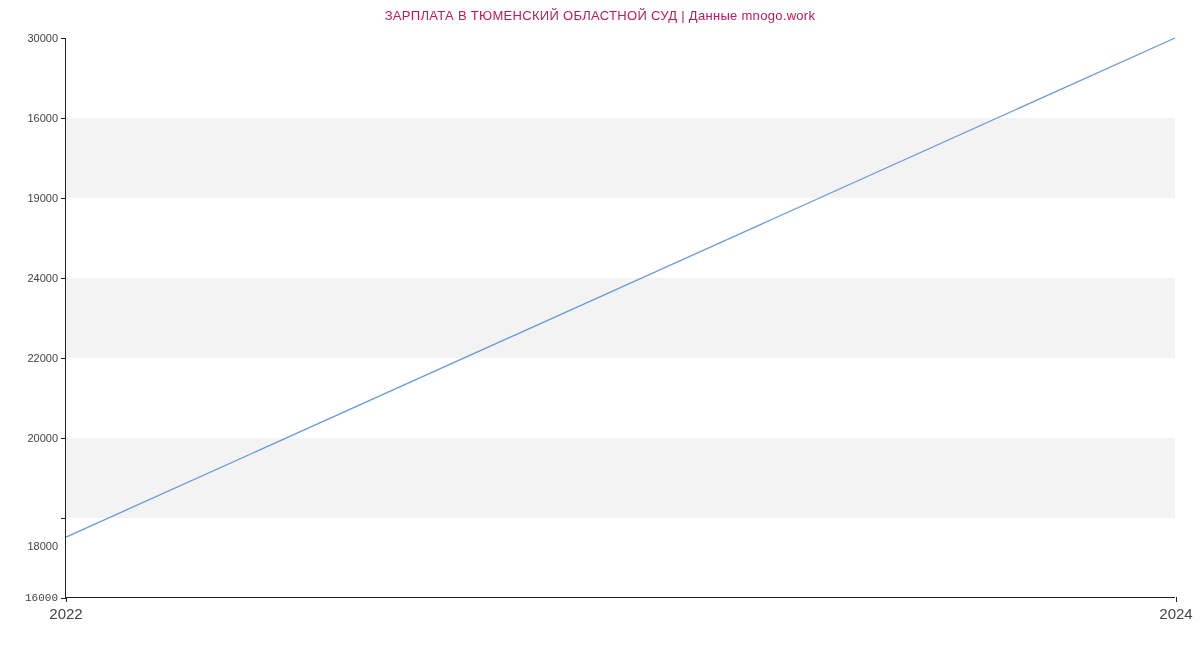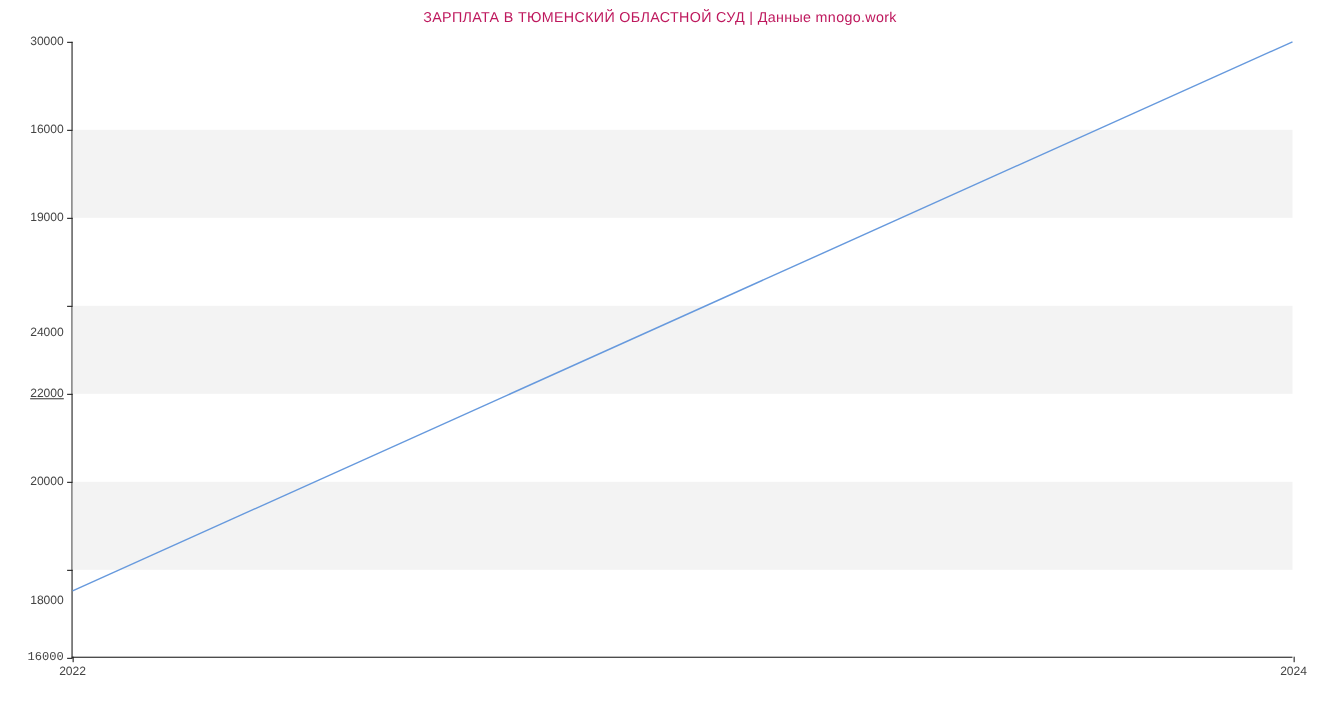--- a/index.html
+++ b/index.html
@@ -42,21 +42,21 @@
       font-size: 11px;
       color: #444;
       transform: translateY(-50%);
       white-space: nowrap;
       text-align: center;
     }
     .x-tick-label {
       position: absolute;
       top: 100%;
       margin-top: 8px;
-      font-size: 11px;
+      font-size: 15px;
       color: #444;
       transform: translateX(-50%);
       white-space: nowrap;
     }
     .tick-mark-y {
       position: absolute;
       left: -5px;
       width: 5px;
       height: 1px;
       background: #222;
@@ -95,23 +95,23 @@
   <svg class="chart-line" preserveAspectRatio="none" viewBox="0 0 1110 560">
     <line id="series-line" x1="0" y1="500" x2="1110" y2="0" stroke="#6699dd"></line>
   </svg>
 <div class="tick-mark-y" style="top: 560px;"></div>
     <div class="y-tick-label" style="top: 560px; font-family: Liberation Mono, monospace;">16000</div>
     <div class="tick-mark-y" style="top: 480px;"></div>
     <div class="y-tick-label" style="top: 480px; margin-top: 28px;">18000</div>
     <div class="tick-mark-y" style="top: 400px;"></div>
     <div class="y-tick-label" style="top: 400px;">20000</div>
     <div class="tick-mark-y" style="top: 320px;"></div>
-    <div class="y-tick-label" style="top: 320px; text-decoration: underline;">22000</div>
+    <div class="y-tick-label" style="top: 320px;">22000</div>
     <div class="tick-mark-y" style="top: 240px;"></div>
-    <div class="y-tick-label" style="top: 240px; margin-top: 24px;">24000</div>
+    <div class="y-tick-label" style="top: 240px;">24000</div>
     <div class="tick-mark-y" style="top: 160px;"></div>
     <div class="y-tick-label" style="top: 160px;">19000</div>
     <div class="tick-mark-y" style="top: 80px;"></div>
     <div class="y-tick-label" style="top: 80px;">16000</div>
     <div class="tick-mark-y" style="top: 0px;"></div>
     <div class="y-tick-label" style="top: 0px;">30000</div>
     <div class="tick-mark-x" style="left: 0px;"></div>
     <div class="x-tick-label" style="left: 0px;">2022</div>
     <div class="tick-mark-x" style="left: 1110px;"></div>
     <div class="x-tick-label" style="left: 1110px;">2024</div>

